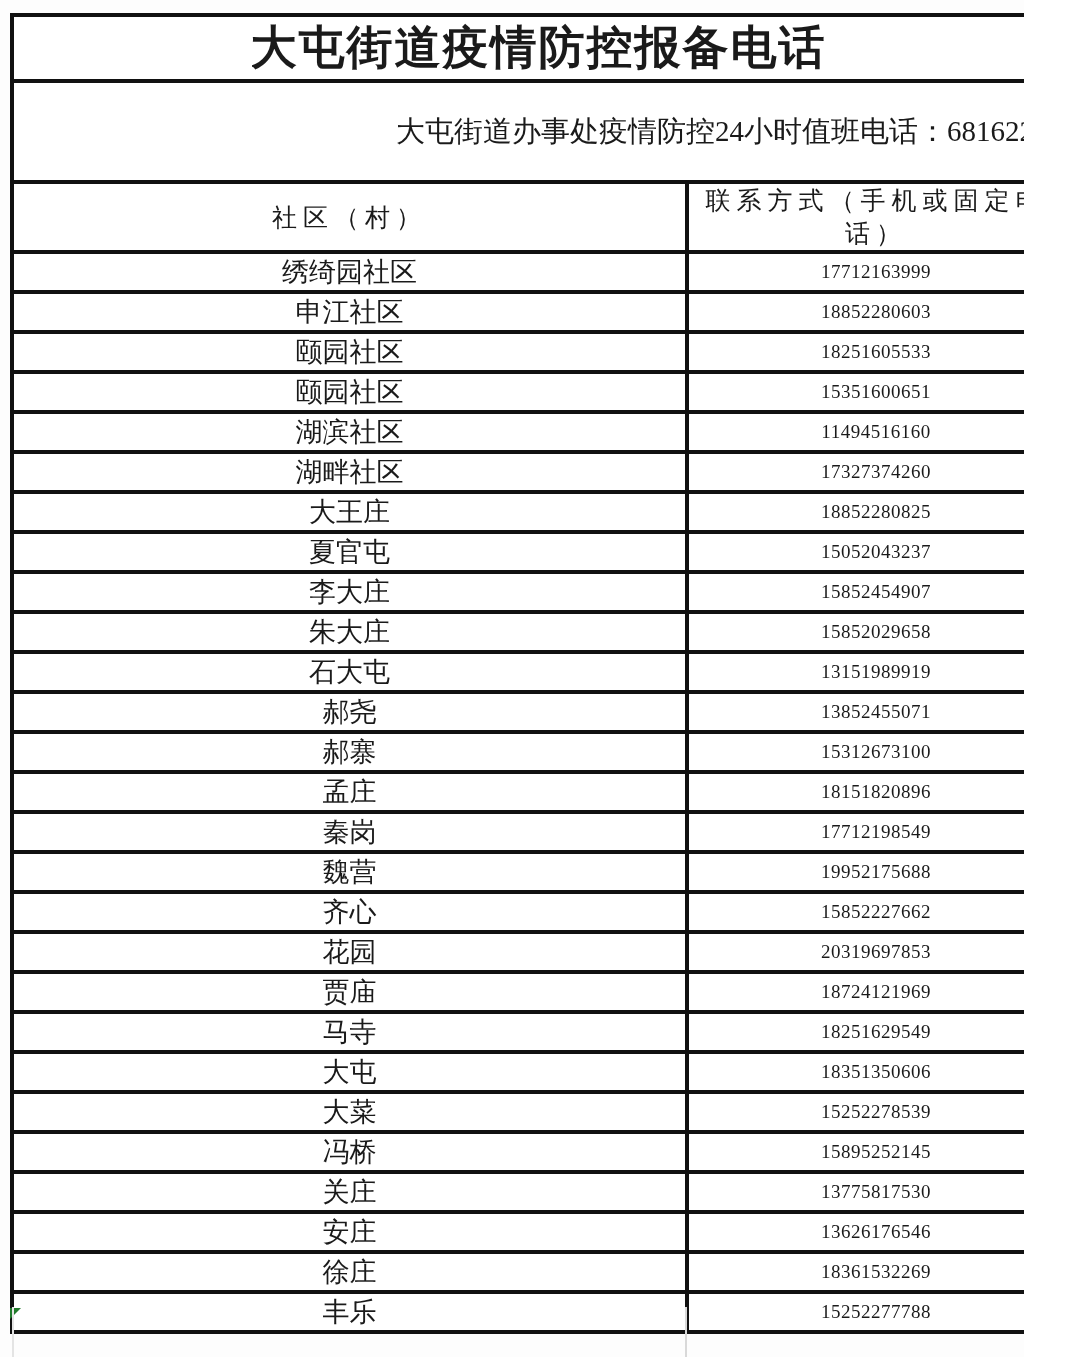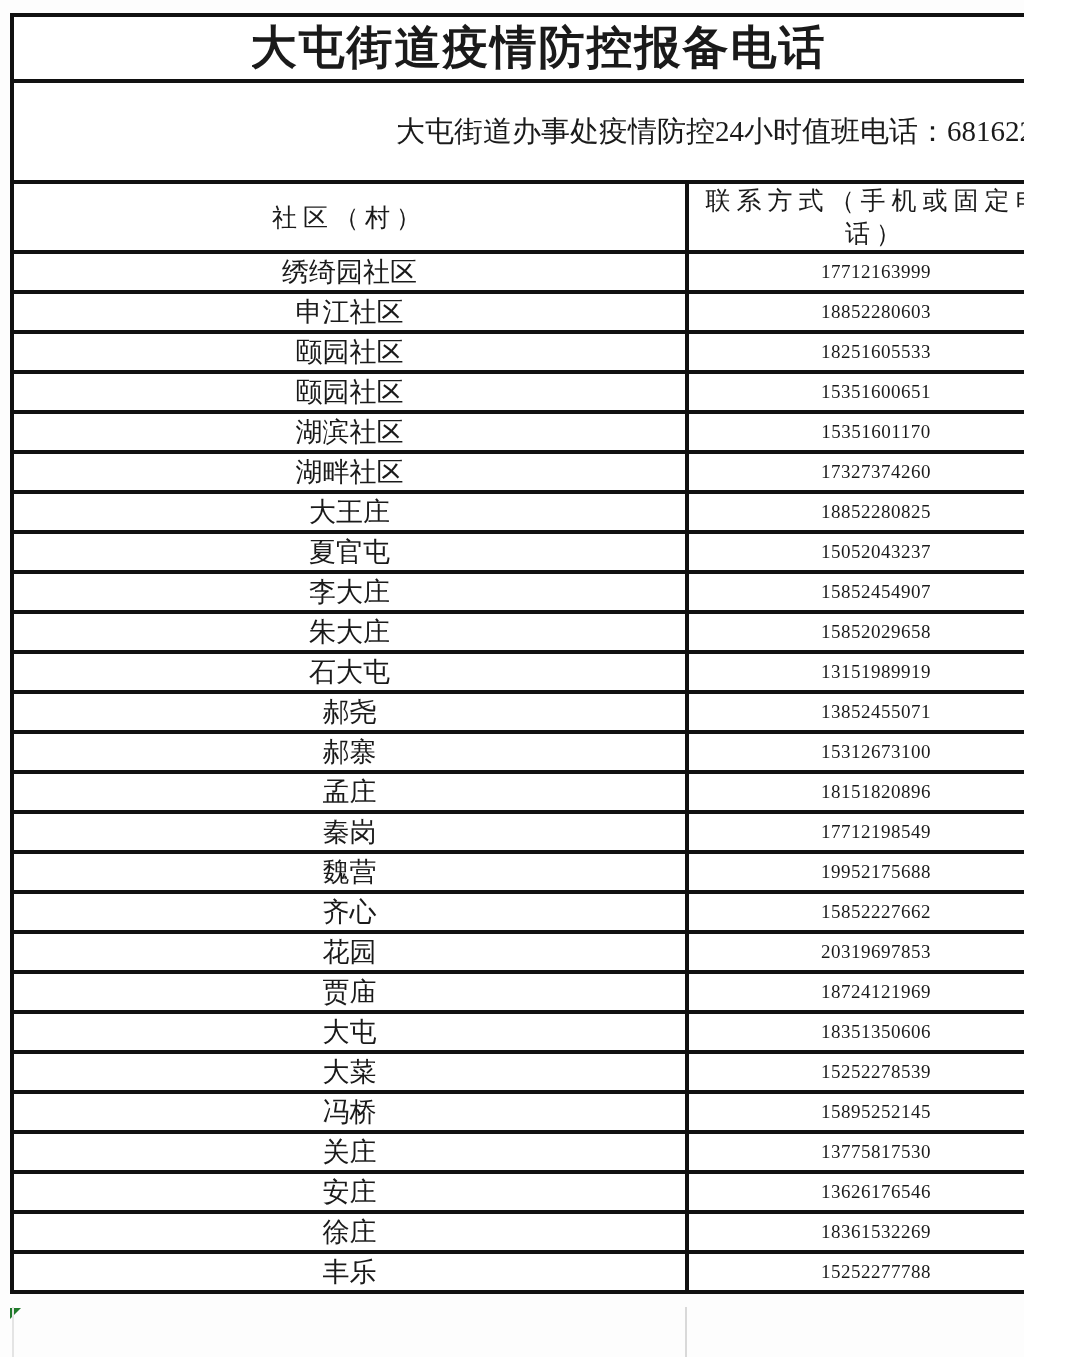--- a/index.html
+++ b/index.html
@@ -114,21 +114,21 @@
     <td class="phone-cell">18251605533</td>
   </tr>
 
   <tr class="data-row">
     <td class="community-cell">颐园社区</td>
     <td class="phone-cell">15351600651</td>
   </tr>
 
   <tr class="data-row">
     <td class="community-cell">湖滨社区</td>
-    <td class="phone-cell">15351601170</td>
+    <td class="phone-cell">11494516160</td>
   </tr>
 
   <tr class="data-row">
     <td class="community-cell">湖畔社区</td>
     <td class="phone-cell">17327374260</td>
   </tr>
 
   <tr class="data-row">
     <td class="community-cell">大王庄</td>
     <td class="phone-cell">18852280825</td>
@@ -188,20 +188,24 @@
     <td class="community-cell">花园</td>
     <td class="phone-cell">20319697853</td>
   </tr>
 
   <tr class="data-row">
     <td class="community-cell">贾庙</td>
     <td class="phone-cell">18724121969</td>
   </tr>
 
 
+  <tr class="data-row">
+    <td class="community-cell">马寺</td>
+    <td class="phone-cell">18251629549</td>
+  </tr>
 
   <tr class="data-row">
     <td class="community-cell">大屯</td>
     <td class="phone-cell">18351350606</td>
   </tr>
 
   <tr class="data-row">
     <td class="community-cell">大菜</td>
     <td class="phone-cell">15252278539</td>
   </tr>

